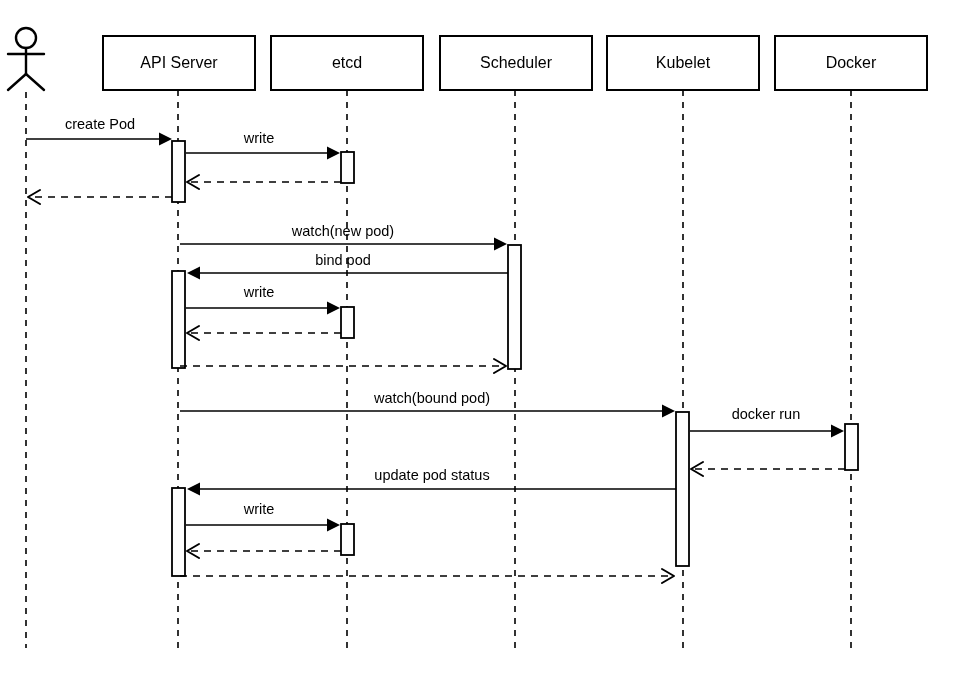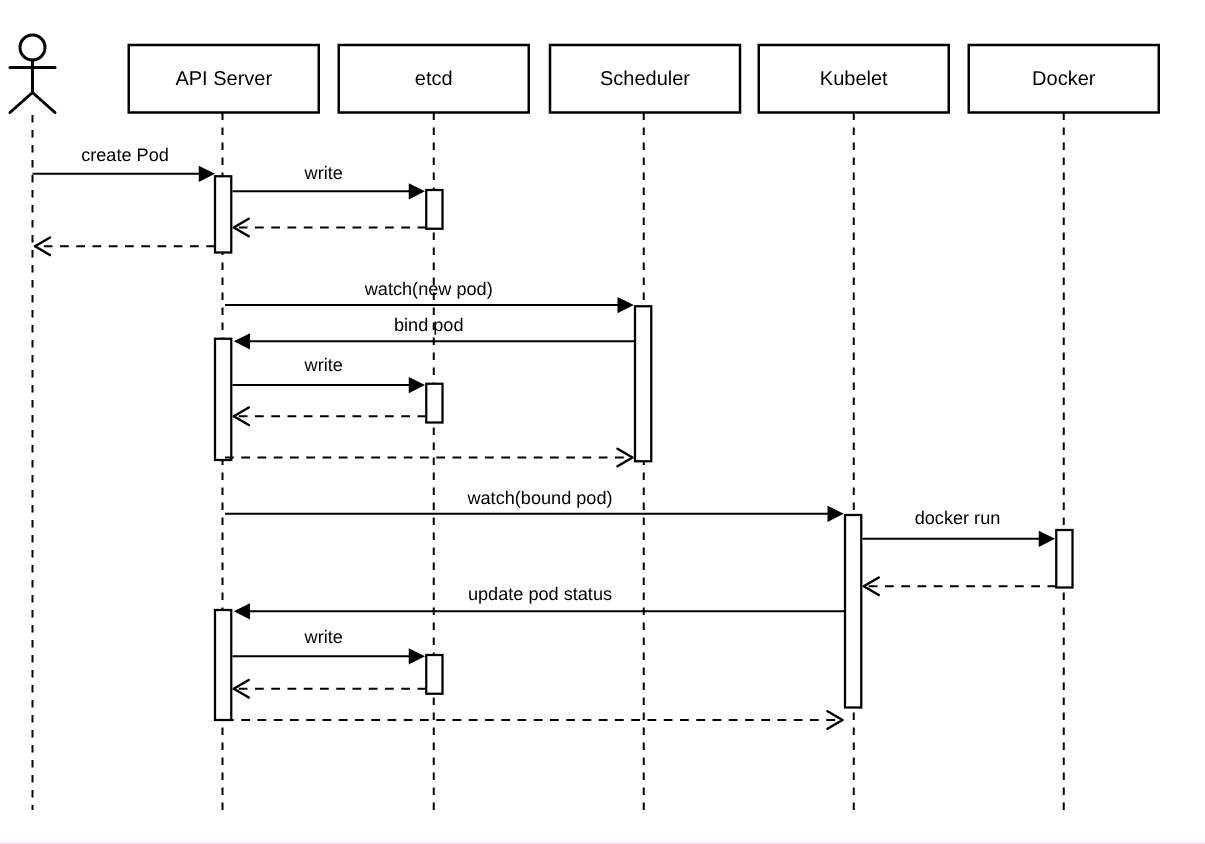--- a/index.html
+++ b/index.html
@@ -10,21 +10,21 @@
   body {
     width: 964px;
     height: 675px;
     font-family: "Liberation Sans", sans-serif;
     overflow: hidden;
   }
   #diagram-root {
     position: relative;
     width: 964px;
     height: 675px;
-    background: #ec4899;
+    background: #6d28d9;
   }
   svg.seq {
     display: block;
     width: 964px;
     height: 675px;
     background: #ffffff;
   }
   .lifeline-box rect {
     fill: #ffffff;
     stroke: #000000;

